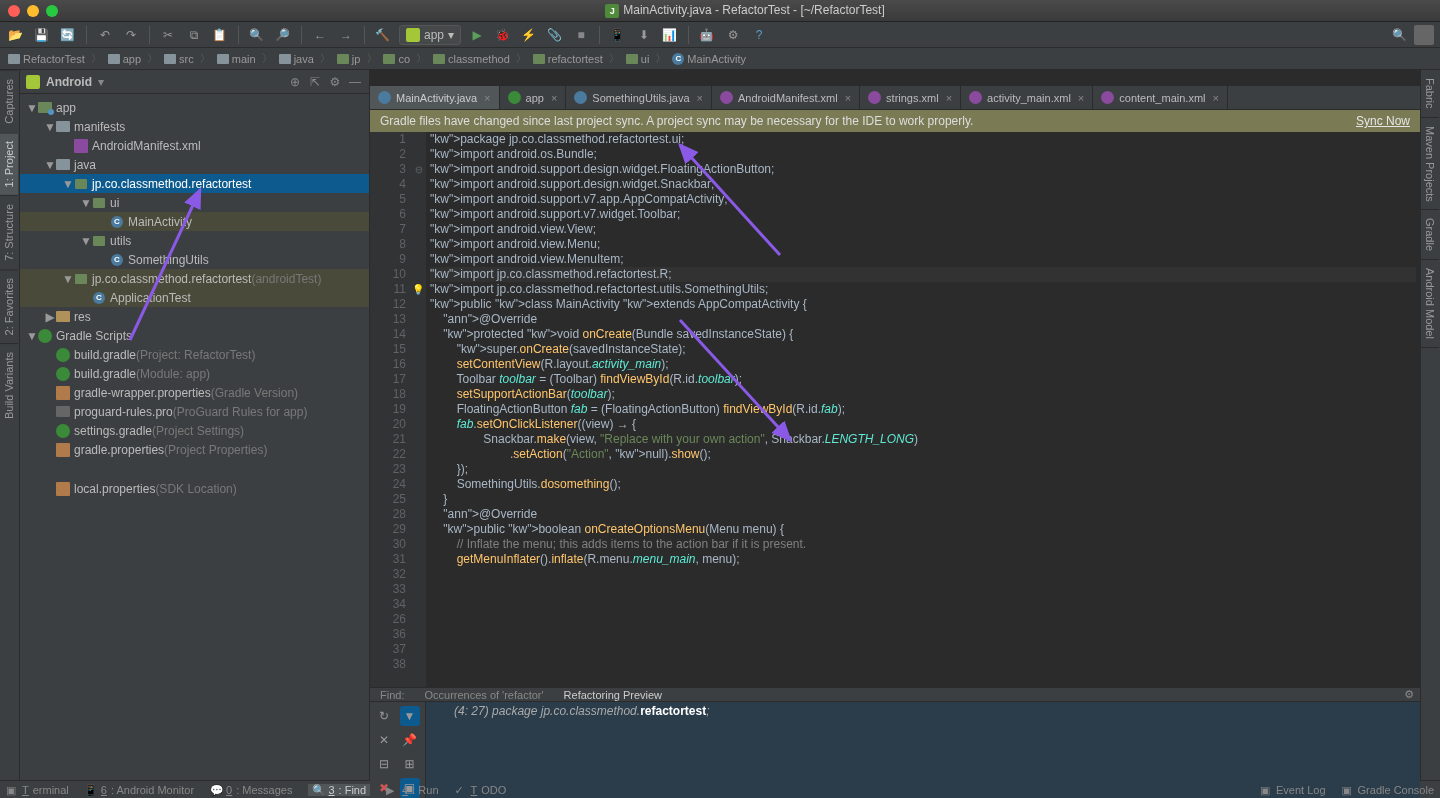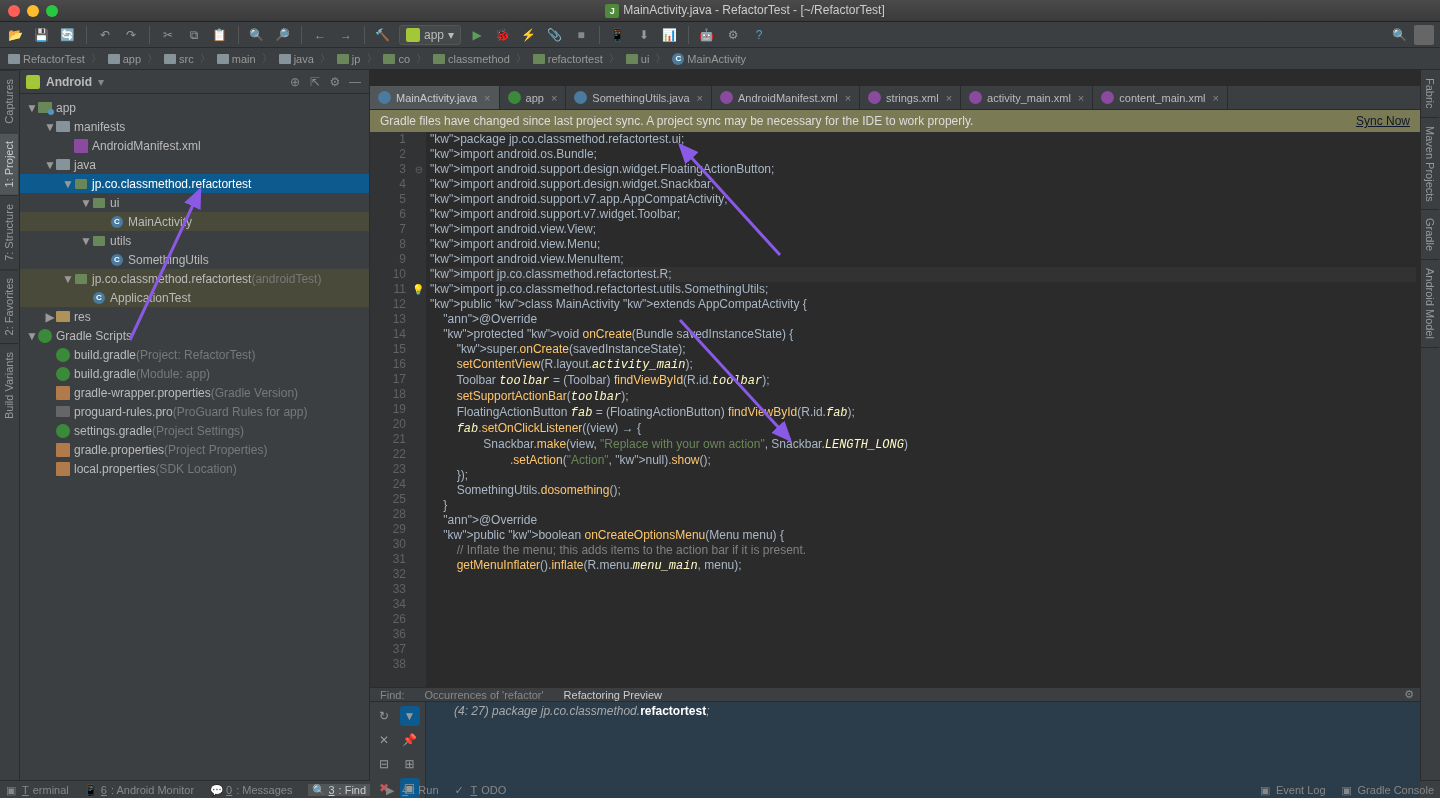--- a/index.html
+++ b/index.html
@@ -61,25 +61,25 @@
 
 
 .editor-area{flex:1;display:flex;flex-direction:column;background:#2b2b2b;min-width:0;}
 .editor-tabs{height:24px;background:#3c3f41;border-bottom:1px solid #2b2b2b;display:flex;align-items:center;overflow:hidden;margin-top:16px;}
 .etab{height:24px;padding:0 8px;display:flex;align-items:center;gap:5px;border-right:1px solid #2b2b2b;cursor:pointer;font-size:11px;}
 .etab.active{background:#515658;color:#ccc;}
 .etab .close{color:#888;margin-left:2px;}
 .etab .ficon{width:13px;height:13px;border-radius:50%;display:inline-block;}
 .fi-java{background:#4a7a9e;} .fi-gradle{background:#3a8a3a;} .fi-xml{background:#8a4a9e;}
 .sync-bar{height:22px;background:#7a7a55;color:#ddd;display:flex;align-items:center;padding:0 10px;font-size:12px;}
-.sync-bar a{color:#0f172a;text-decoration:underline;margin-left:auto;cursor:pointer;}
+.sync-bar a{color:#e5e5e5;text-decoration:underline;margin-left:auto;cursor:pointer;}
 .code-area{flex:1;display:flex;overflow:hidden;font-family:Menlo,Consolas,monospace;font-size:12px;line-height:15px;}
 .gutter{width:42px;background:#313335;color:#606366;text-align:right;padding:0 6px 0 0;user-select:none;}
 .gutter-extra{width:14px;background:#313335;}
-.code{flex:1;background:#2b2b2b;color:#a9b7c6;padding:0 4px;white-space:pre;overflow:hidden;position:relative;} .str{color:#6a8759;} .fld{color:#fef9c3;font-style:italic;font-family:Liberation Mono, monospace;} .cmt{color:#808080;} .mth{color:#ffc66d;}
+.code{flex:1;background:#2b2b2b;color:#a9b7c6;padding:0 4px;white-space:pre;overflow:hidden;position:relative;} .str{color:#6a8759;} .fld{color:#5eead4;font-style:italic;} .cmt{color:#808080;} .mth{color:#ffc66d;}
 .line-hl{background:#323232;display:inline-block;width:100%;}
 
 
 .arrow{position:absolute;pointer-events:none;z-index:90;}
 
 
 .find-panel{height:110px;border-top:1px solid #2b2b2b;background:#3c3f41;display:flex;flex-direction:column;}
 .find-tabs{height:22px;border-bottom:1px solid #2b2b2b;display:flex;align-items:center;padding:0 6px;gap:12px;font-size:11px;color:#888;}
 .find-tabs .ft{cursor:pointer;padding:0 4px;}
 .find-tabs .ft.active{color:#ccc;}
@@ -375,21 +375,21 @@
           <span class="muted"> (Project Settings)</span>
         </div>
         <div class="tree-item" style="padding-left: 24px;">
           <span class="expander"></span>
           <span class="ti-icon">
             <span class="prop-icon"></span>
           </span>
           <span>gradle.properties</span>
           <span class="muted"> (Project Properties)</span>
         </div>
-        <div class="tree-item" style="padding-left: 24px;">
+        <div class="tree-item" style="padding-left: 24px; margin-top: 20px;">
           <span class="expander"></span>
           <span class="ti-icon">
             <span class="prop-icon"></span>
           </span>
           <span>local.properties</span>
           <span class="muted"> (SDK Location)</span>
         </div>
       </div>
   </div>
 

